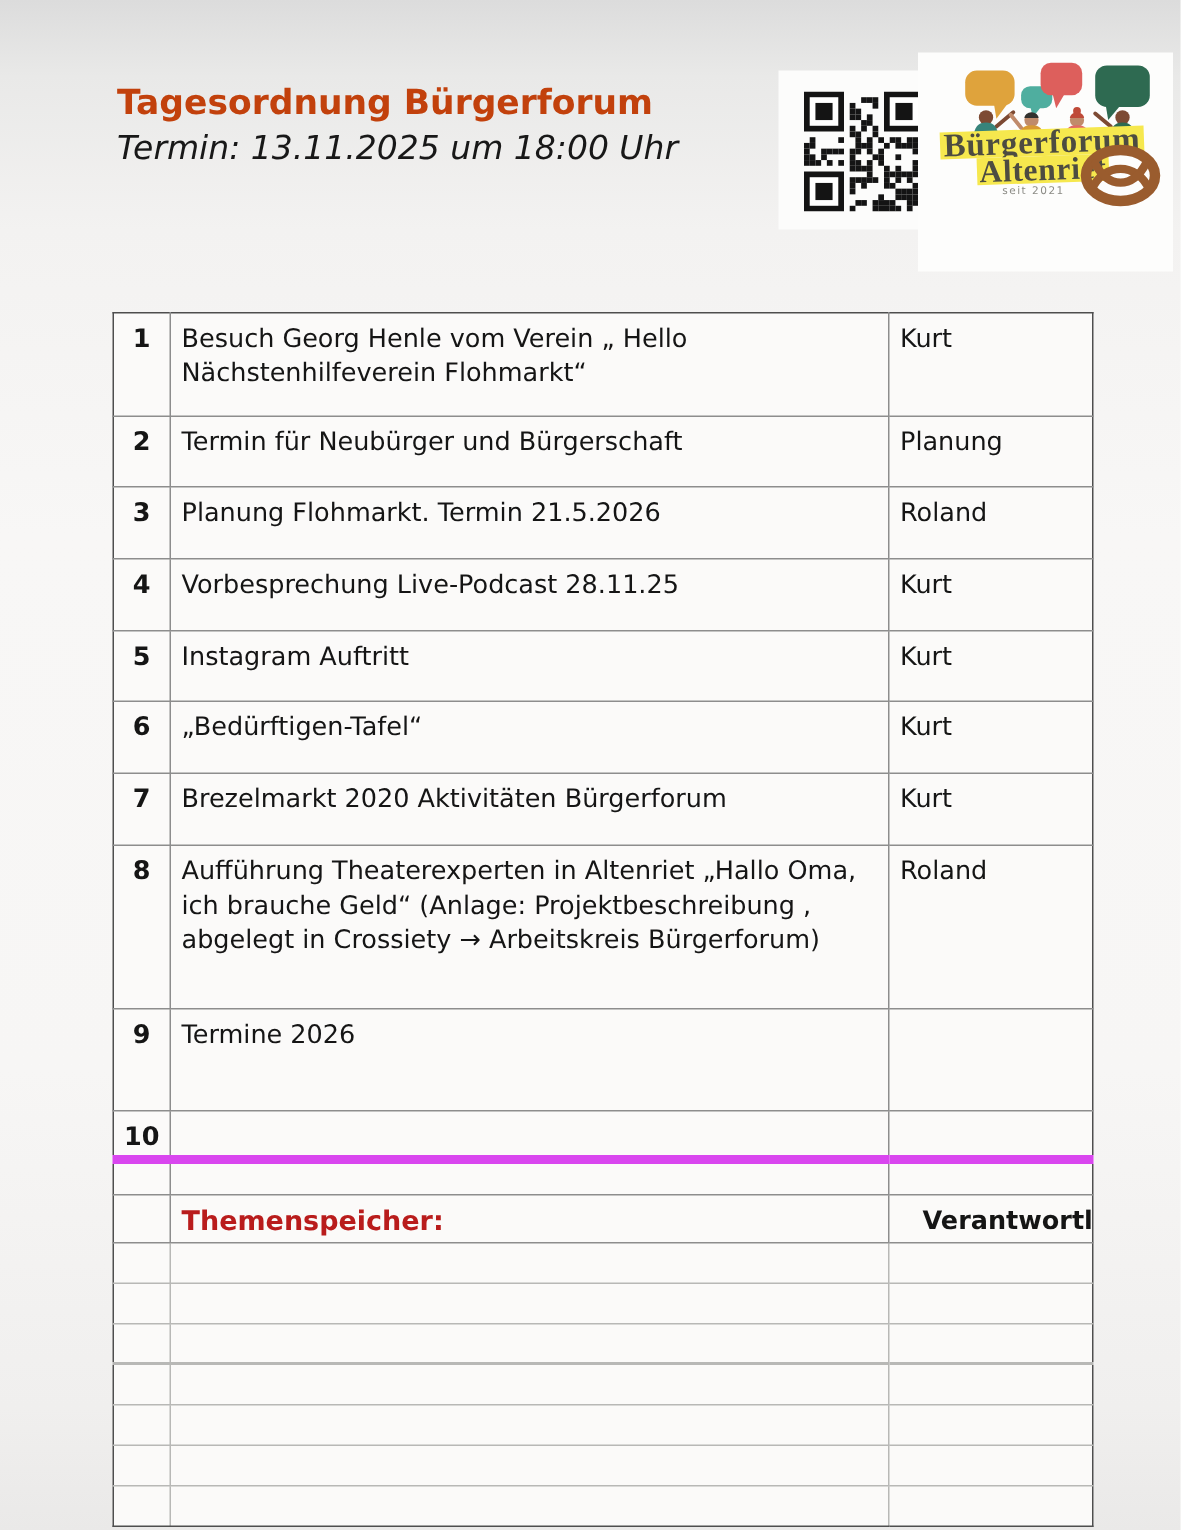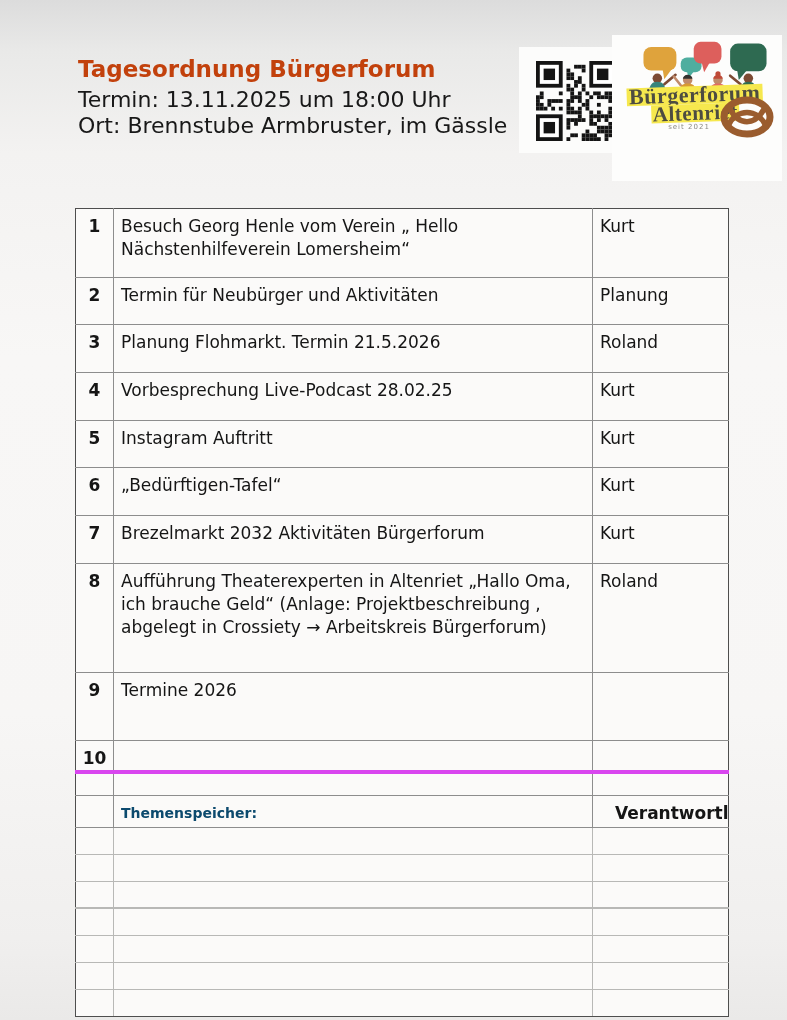--- a/index.html
+++ b/index.html
@@ -8,21 +8,21 @@
     width: 787px; height: 1020px; position: relative; overflow: hidden;
     background: linear-gradient(180deg,#dcdcdc 0%, #e9e9e8 5%, #f3f2f1 15%,
                 #f8f7f6 35%, #f7f6f5 70%, #f0efee 92%, #eae9e8 100%);
     font-family: "DejaVu Sans", "Liberation Sans", sans-serif;
     color: #161616;
   }
 
   
   .header { position: absolute; left: 78px; top: 56px; }
   .title { font-size: 23px; font-weight: 700; color: #c2410c; margin: 0 0 5px 0; }
-  .subline { font-size: 22px; line-height: 26px; color: #181818; }
+  .subline { font-size: 22px; line-height: 26px; color: #181818; font-style: italic; }
 
   
   .qr-box { position: absolute; left: 519px; top: 47px; width: 114px; height: 106px;
             background: #fcfcfb; }
   .qr-box svg { position: absolute; left: 16px; top: 14px; }
 
   
   .logo-box { position: absolute; left: 612px; top: 35px; width: 170px; height: 146px;
               background: #fdfdfc; }
   .logo-art { position: absolute; left: 28px; top: 6px; }
@@ -46,37 +46,36 @@
   
   .agenda tr td:first-child { border-left-color: #4e4e4e; }
   .agenda tr td:last-child  { border-right-color: #4e4e4e; }
   .agenda tr:first-child td { border-top-color: #4e4e4e; }
   .agenda tr:last-child td  { border-bottom-color: #4e4e4e; }
 
   tr.h69 { height: 69px; } tr.h47 { height: 47px; } tr.h48 { height: 48px; }
   tr.h109 { height: 109px; } tr.h68 { height: 68px; } tr.h27 { height: 27px; }
   tr.h23 { height: 23px; } tr.h32 { height: 32px; }
 
-  tr.strong-bottom td { border-bottom: 4px solid #d946ef; margin-left: 16px; }
+  tr.strong-bottom td { border-bottom: 6px solid #d946ef; margin-left: 16px; }
   tr.divider-top td { border-top: 2px solid #3b3b3b; }
   tr.light td { border-color: #b8b8b6; }
   tr.light td:first-child { border-left-color: #4e4e4e; }
   tr.light td:last-child { border-right-color: #4e4e4e; }
   tr.light:last-child td { border-bottom-color: #4e4e4e; }
 
-  td.themenlabel { color: #0c4a6e; font-weight: 700; font-size: 14px; }
+  td.themenlabel { color: #b91c1c; font-weight: 700; font-size: 18px; }
   td.owner-header { font-size: 17px; padding-left: 22px; font-weight: bold; }
 </style>
 </head>
 <body>
 
 <div class="header">
   <div class="title">Tagesordnung Bürgerforum</div>
   <div class="subline">Termin: 13.11.2025 um 18:00 Uhr</div>
-  <div class="subline">Ort: Brennstube Armbruster, im Gässle</div>
 </div>
 
 <div class="qr-box">
   <svg width="82" height="80" viewBox="0 0 84 84">
       <rect x="40" y="4" width="4" height="4" fill="#141414"></rect>
       <rect x="44" y="4" width="4" height="4" fill="#141414"></rect>
       <rect x="48" y="4" width="4" height="4" fill="#141414"></rect>
       <rect x="32" y="8" width="4" height="4" fill="#141414"></rect>
       <rect x="48" y="8" width="4" height="4" fill="#141414"></rect>
       <rect x="32" y="12" width="4" height="4" fill="#141414"></rect>
@@ -252,51 +251,51 @@
 
 <table class="agenda">
   <colgroup>
       <col style="width:38px">
       <col style="width:479px">
       <col style="width:136px">
     </colgroup>
   <tbody>
     <tr class="h69">
       <td class="num">1</td>
-      <td>Besuch Georg Henle vom Verein „ Hello Nächstenhilfeverein Lomersheim“</td>
+      <td>Besuch Georg Henle vom Verein „ Hello Nächstenhilfeverein Flohmarkt“</td>
       <td>Kurt</td>
     </tr>
     <tr class="h47">
       <td class="num">2</td>
-      <td>Termin für Neubürger und Aktivitäten</td>
+      <td>Termin für Neubürger und Bürgerschaft</td>
       <td>Planung</td>
     </tr>
     <tr class="h48">
       <td class="num">3</td>
       <td>Planung Flohmarkt. Termin 21.5.2026</td>
       <td>Roland</td>
     </tr>
     <tr class="h48">
       <td class="num">4</td>
-      <td>Vorbesprechung Live-Podcast 28.02.25</td>
+      <td>Vorbesprechung Live-Podcast 28.11.25</td>
       <td>Kurt</td>
     </tr>
     <tr class="h47">
       <td class="num">5</td>
       <td>Instagram Auftritt</td>
       <td>Kurt</td>
     </tr>
     <tr class="h48">
       <td class="num">6</td>
       <td>„Bedürftigen-Tafel“</td>
       <td>Kurt</td>
     </tr>
     <tr class="h48">
       <td class="num">7</td>
-      <td>Brezelmarkt 2032 Aktivitäten Bürgerforum</td>
+      <td>Brezelmarkt 2020 Aktivitäten Bürgerforum</td>
       <td>Kurt</td>
     </tr>
     <tr class="h109">
       <td class="num">8</td>
       <td>Aufführung Theaterexperten in Altenriet „Hallo Oma, ich brauche Geld“ (Anlage: Projektbeschreibung , abgelegt in Crossiety → Arbeitskreis Bürgerforum)</td>
       <td>Roland</td>
     </tr>
     <tr class="h68">
       <td class="num">9</td>
       <td>Termine 2026</td>

